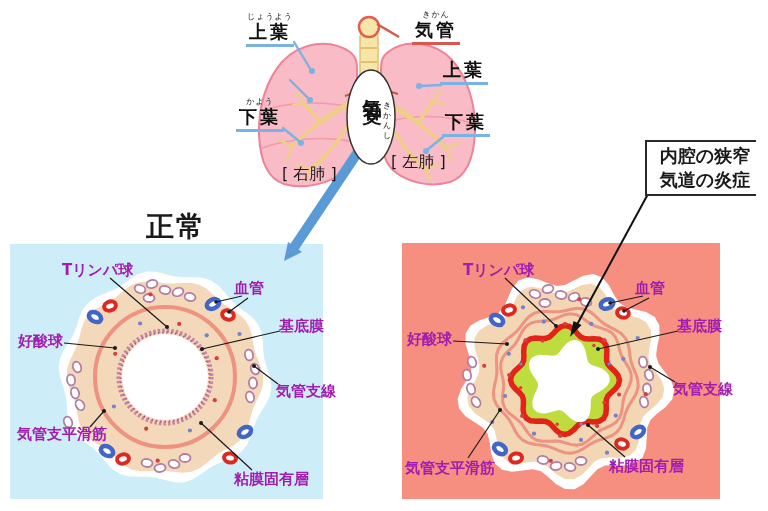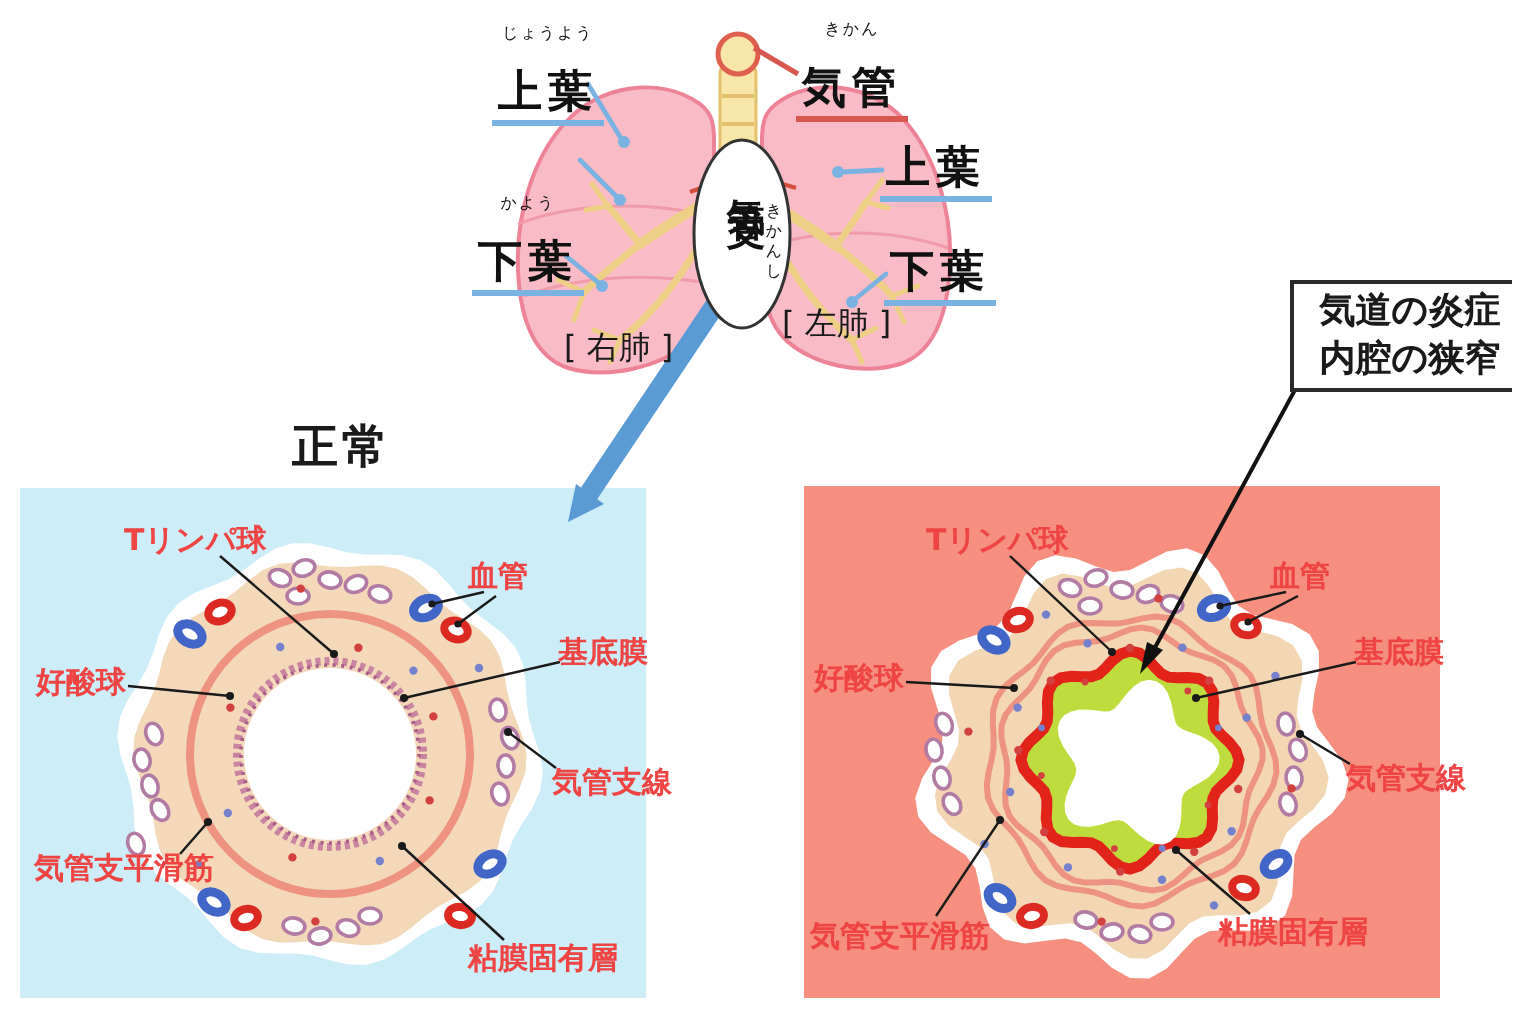--- a/index.html
+++ b/index.html
@@ -2,29 +2,29 @@
 <html><head>
 <meta charset="utf-8">
 <style>
   html,body{margin:0;padding:0;background:#fff;}
   .canvas{position:relative;width:756px;height:511px;background:#fff;overflow:hidden;
           font-family:"DejaVu Sans","Liberation Sans",sans-serif;color:#1a1a1a;}
   .panel{position:absolute;}
   .panel-normal{left:10px;top:244px;width:313px;height:255px;background:#cdeef8;}
   .panel-asthma{left:402px;top:243px;width:318px;height:256px;background:#f68f7f;}
   svg.scene{position:absolute;left:0;top:0;width:768px;height:511px;}
-  .lbl{position:absolute;font-size:15px;font-weight:600;white-space:nowrap;color:#ef4444;}
-  .title{position:absolute;font-size:23px;font-weight:bold;letter-spacing:2px;white-space:nowrap;}
+  .lbl{position:absolute;font-size:15px;font-weight:600;white-space:nowrap;color:#a21caf;}
+  .title{position:absolute;font-size:28px;font-weight:bold;letter-spacing:2px;white-space:nowrap;}
   .callout{position:absolute;left:645px;top:140px;width:116px;height:52px;background:#fff;
            border:2px solid #2a2a2a;display:flex;flex-direction:column;justify-content:center;
            align-items:center;font-size:18px;font-weight:600;line-height:24px;white-space:nowrap;}
   .lung-lbl{position:absolute;text-align:center;color:#111;}
   .lung-lbl .furi{font-size:8px;letter-spacing:1px;line-height:10px;}
-  .lung-lbl .main{font-size:22px;font-weight:bold;letter-spacing:3px;line-height:1.15;
-                  border-bottom:3px solid #7ab2e2;padding:0 3px 1px;margin-top:12px;}
+  .lung-lbl .main{font-size:18px;font-weight:bold;letter-spacing:3px;line-height:1.15;
+                  border-bottom:3px solid #7ab2e2;padding:0 3px 1px;}
   .lung-lbl.red-ul .main{border-bottom-color:#d8574e;text-align:center;}
   .bracket-lbl{position:absolute;font-size:16px;font-weight:normal;white-space:nowrap;}
   .v-main{position:absolute;left:360px;top:84px;writing-mode:vertical-rl;font-size:19px;
           font-weight:bold;letter-spacing:3px;color:#111;}
   .v-furi{position:absolute;left:380px;top:96px;writing-mode:vertical-rl;font-size:8px;
           letter-spacing:1px;color:#111;}
 </style>
 </head>
 <body>
 
@@ -256,38 +256,38 @@
   </svg>
 
   <div class="lung-lbl" style="left:246px;top:12px">
     <div class="furi">じょうよう</div>
     <div class="main">上葉</div>
   </div>
   <div class="lung-lbl" style="left:236px;top:97px">
     <div class="furi">かよう</div>
     <div class="main">下葉</div>
   </div>
-  <div class="lung-lbl red-ul" style="left:398px;top:10px">
+  <div class="lung-lbl red-ul" style="left:412px;top:10px">
     <div class="furi">きかん</div>
     <div class="main">気管</div>
   </div>
   <div class="lung-lbl" style="left:440px;top:60px">
     <div class="main">上葉</div>
   </div>
   <div class="lung-lbl" style="left:442px;top:112px">
     <div class="main">下葉</div>
   </div>
   <div class="v-main">気管支</div>
   <div class="v-furi">きかんし</div>
   <div class="bracket-lbl" style="left:282px;top:164px">[ 右肺 ]</div>
   <div class="bracket-lbl" style="left:391px;top:152px">[ 左肺 ]</div>
 
   <div class="callout">
+    <div>内腔の狭窄</div>
     <div>気道の炎症</div>
-    <div>内腔の狭窄</div>
   </div>
 
   <div class="title" style="left:146px;top:208px">正常</div>
 
   <div class="lbl" style="left:62px;top:261px">Tリンパ球</div>
   <div class="lbl" style="left:234px;top:279px">血管</div>
   <div class="lbl" style="left:279px;top:317px">基底膜</div>
   <div class="lbl" style="left:18px;top:332px">好酸球</div>
   <div class="lbl" style="left:276px;top:382px">気管支線</div>
   <div class="lbl" style="left:17px;top:425px">気管支平滑筋</div>

